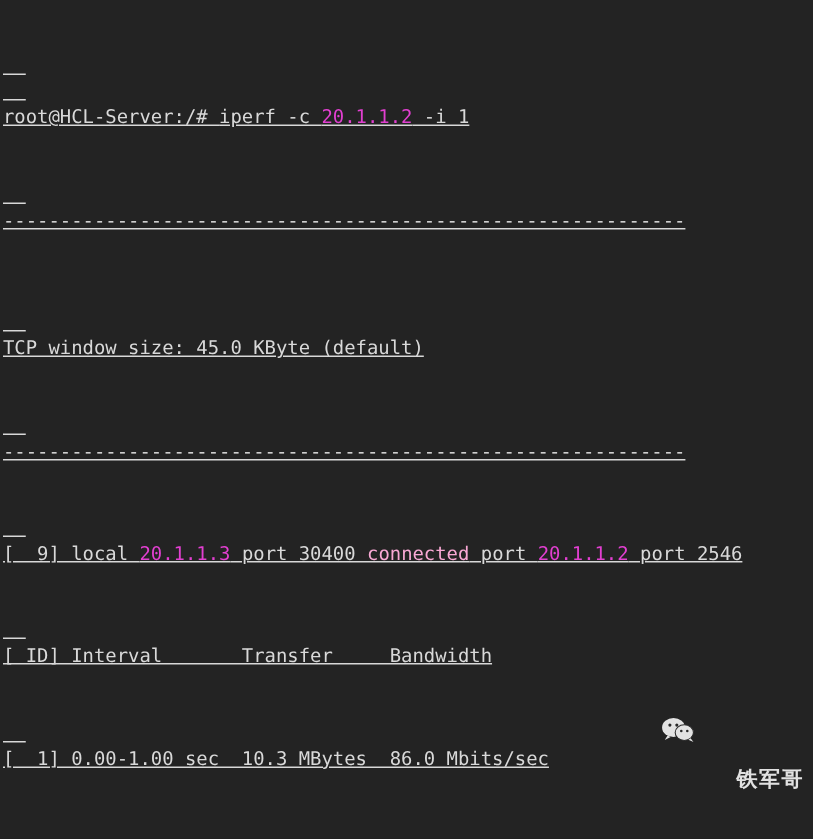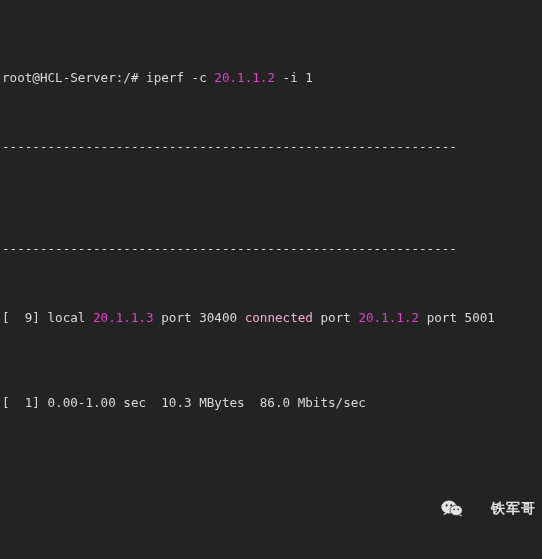--- a/index.html
+++ b/index.html
@@ -19,37 +19,38 @@
     height: 559px;
     background: #232323;
     color: #d8d8d8;
     font-family: "DejaVu Sans Mono", "Liberation Mono", monospace;
     font-size: 12.6px;
     line-height: 17.1px;
     padding: 1px 0 0 2px;
     box-sizing: border-box;
     white-space: pre;
     letter-spacing: 0px;
+    text-decoration: underline;
   }
   .line {
     height: 17.1px;
     white-space: pre;
     display: block;
   }
   .fg-default { color: #d9d9d9; }
   .fg-magenta { color: #e23fd1; }
   .fg-green   { color: #f9a8d4; }
   .fg-dash    { color: #d9d9d9; }
   
   #watermark {
     position: absolute;
     right: 6px;
-    bottom: 8px;
+    bottom: 30px;
     display: flex;
-    align-items: center;
+    align-items: flex-end;
     gap: 5px;
     opacity: 0.92;
     pointer-events: none;
   }
   #watermark .wm-text {
     color: #f2f2f2;
     font-family: "DejaVu Sans", "Liberation Sans", sans-serif;
     font-size: 14px;
     font-weight: bold;
     letter-spacing: 1px;
@@ -60,25 +61,27 @@
 <body>
 
 <div id="terminal">
 
   
   <div class="line"><span class="fg-default">root@HCL-Server:/# </span><span class="fg-default">iperf -c </span><span class="fg-magenta">20.1.1.2</span><span class="fg-default"> -i 1</span></div>
 
   <div class="line fg-dash">------------------------------------------------------------</div>
 
 
+  <div class="line fg-default">TCP window size: 45.0 KByte (default)</div>
 
   <div class="line fg-dash">------------------------------------------------------------</div>
 
-  <div class="line"><span class="fg-default">[  9] local </span><span class="fg-magenta">20.1.1.3</span><span class="fg-default"> port 30400 </span><span class="fg-green">connected</span><span class="fg-default"> port </span><span class="fg-magenta">20.1.1.2</span><span class="fg-default"> port 5001</span></div>
+  <div class="line"><span class="fg-default">[  9] local </span><span class="fg-magenta">20.1.1.3</span><span class="fg-default"> port 30400 </span><span class="fg-green">connected</span><span class="fg-default"> port </span><span class="fg-magenta">20.1.1.2</span><span class="fg-default"> port 2546</span></div>
 
+  <div class="line fg-default">[ ID] Interval       Transfer     Bandwidth</div>
 
   <div id="table1-rows"><div class="line fg-default">[  1] 0.00-1.00 sec  10.3 MBytes  86.0 Mbits/sec</div></div>
 
   
 
   
   
 
   
 

